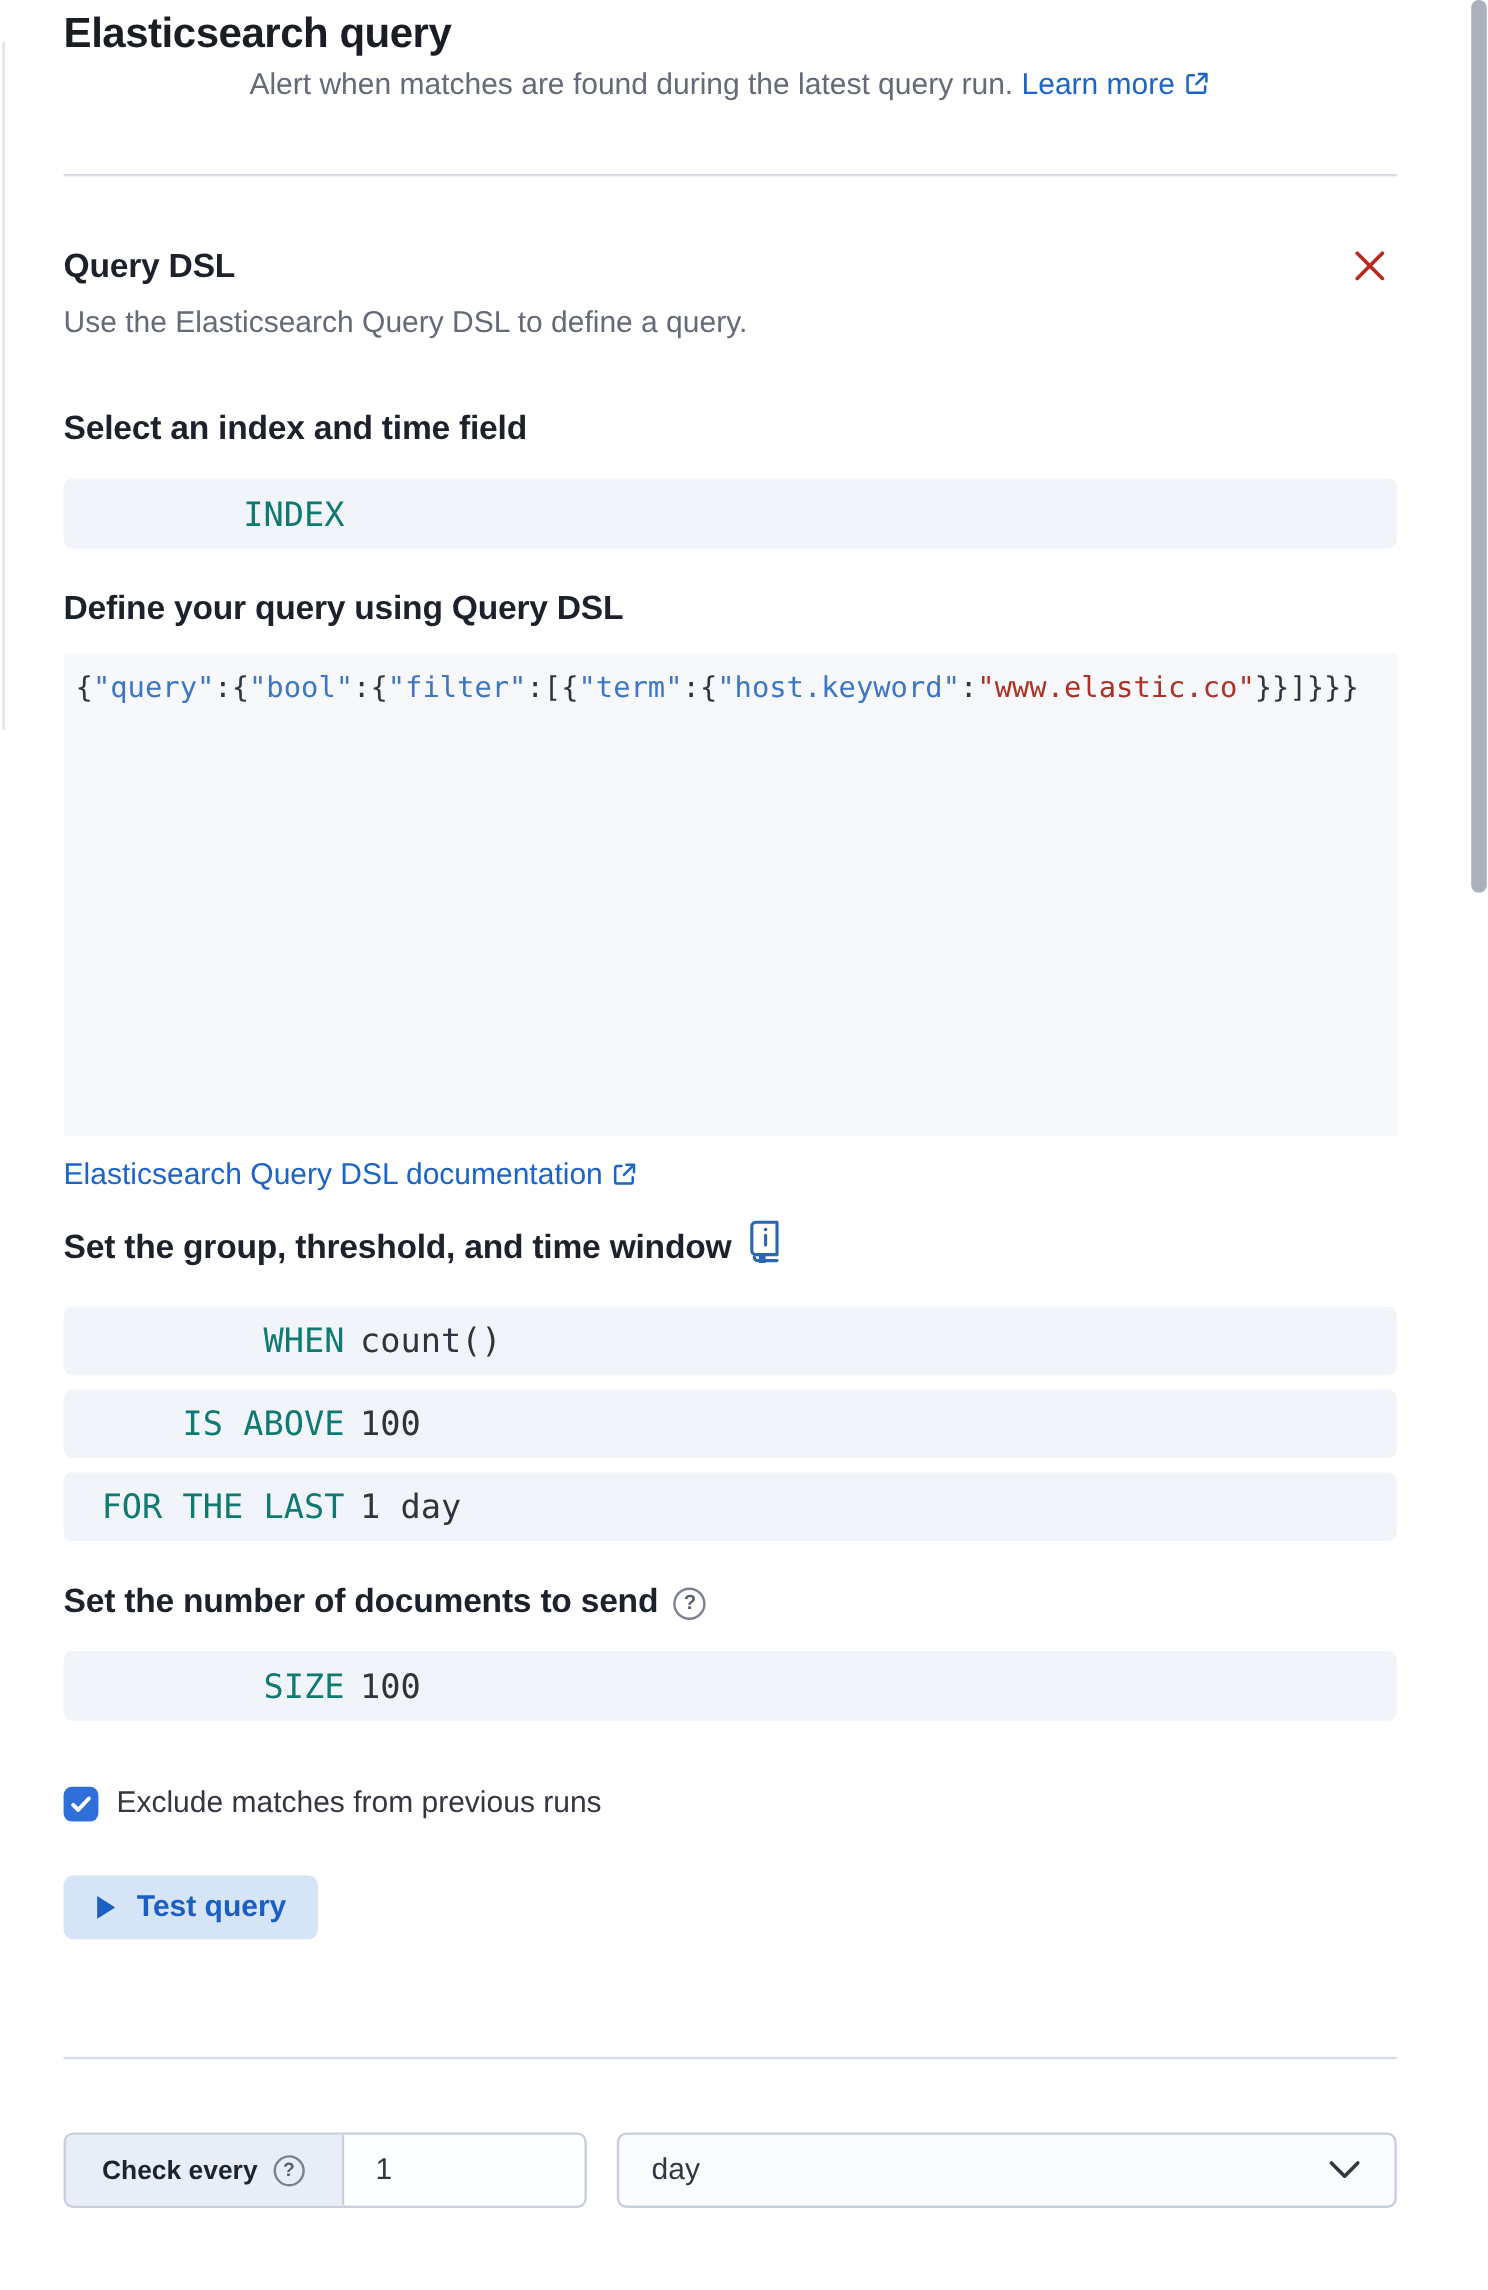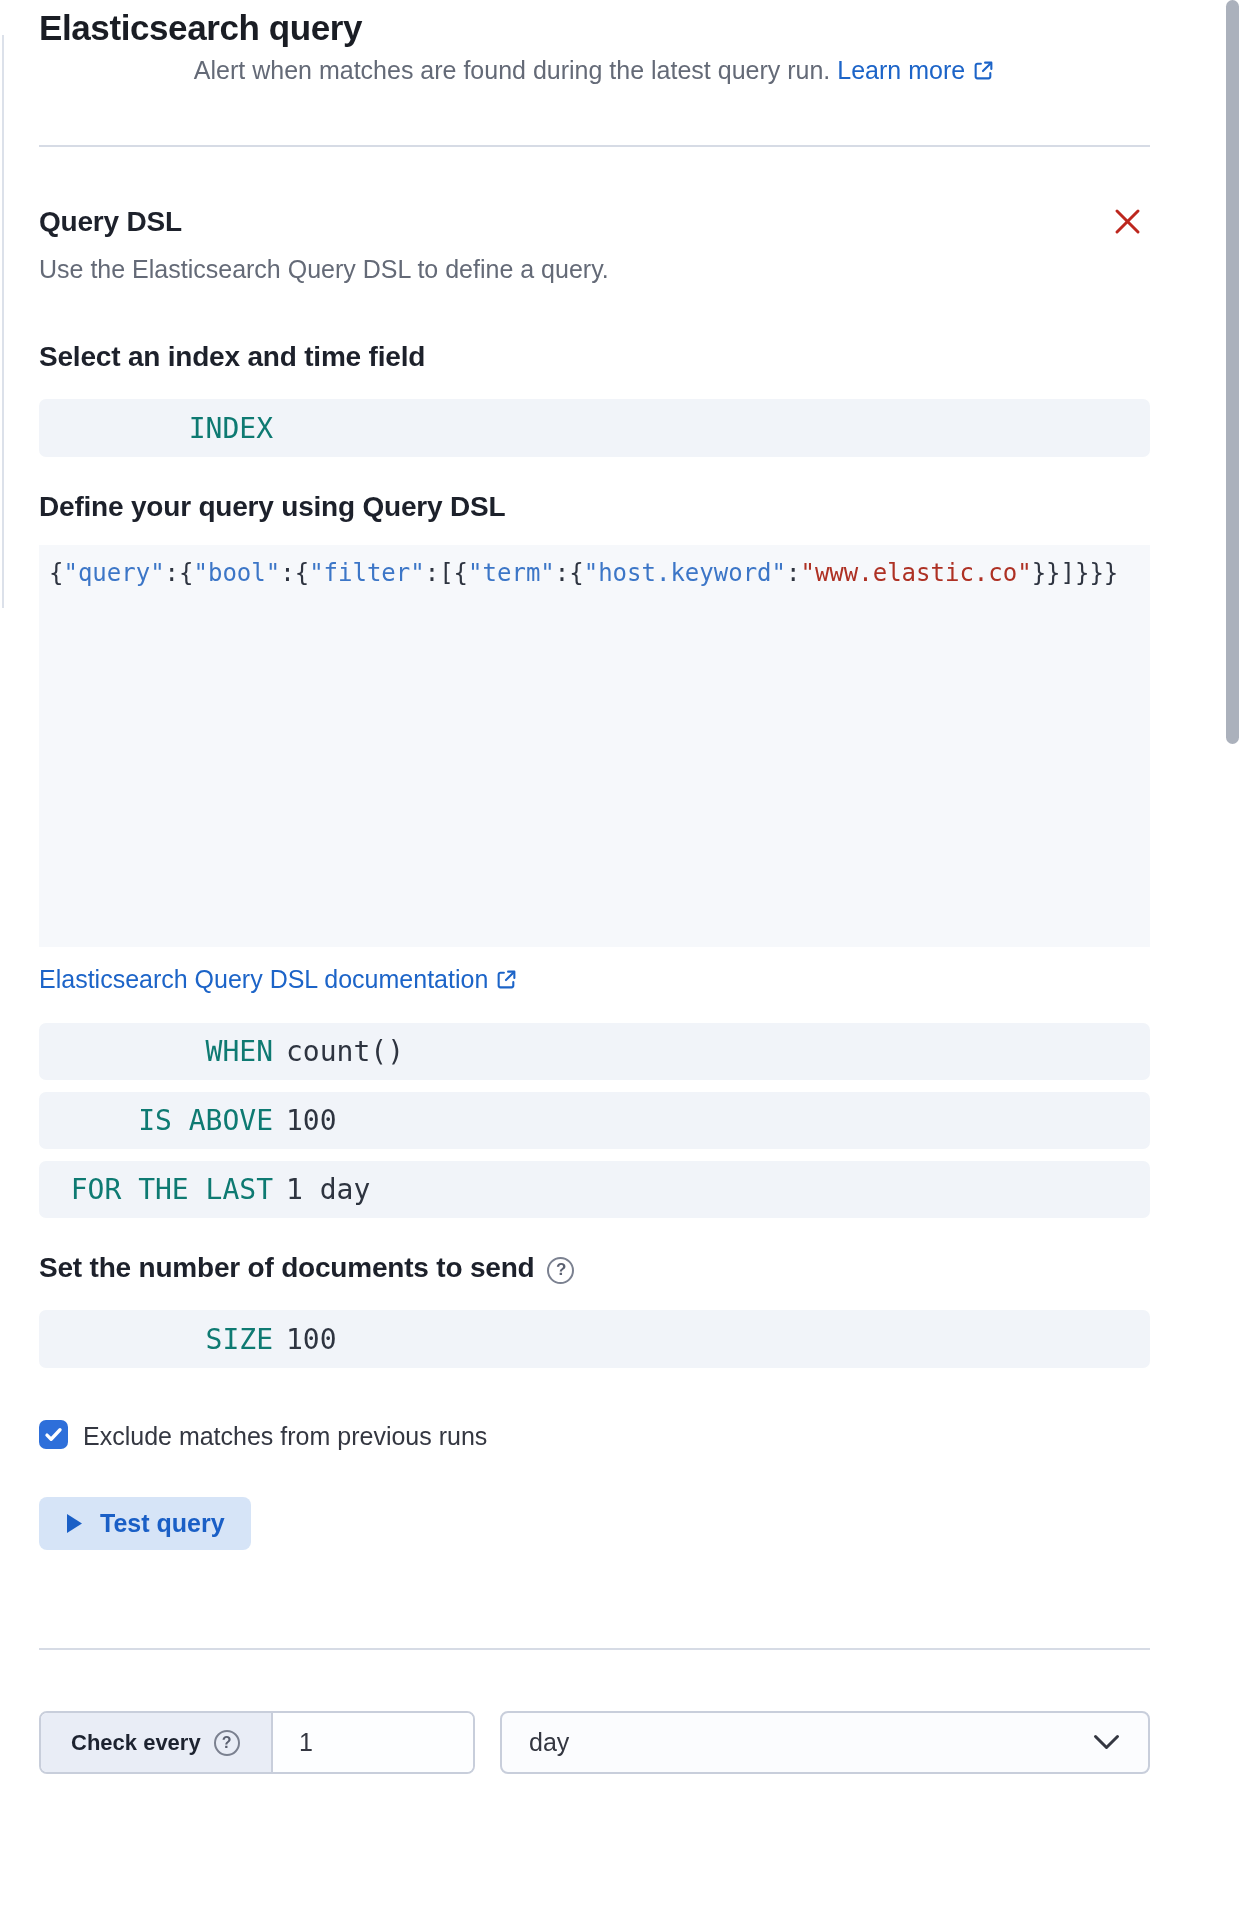--- a/index.html
+++ b/index.html
@@ -7,21 +7,21 @@
     font-family:"Liberation Sans","DejaVu Sans",sans-serif; color:#343741; }
   .page { position:relative; width:1240px; height:1908px; }
 
   
   .left-edge { position:absolute; left:2px; top:35px; width:2px; height:573px; background:#DCE1EA; }
 
   
   .scrollbar-track { position:absolute; right:0; top:0; width:16px; height:1908px; background:#ffffff; }
   .scrollbar-thumb { position:absolute; right:1px; top:0; width:13px; height:744px; background:#ABB1BC; border-radius:7px; }
 
-  .content { position:absolute; left:39px; top:0; width:1111px; }
+  .content { position:absolute; left:53px; top:0; width:1111px; }
 
   h1.page-title { margin-top:6px; font-size:35px; line-height:44px; font-weight:700;
     color:#1A1D24; letter-spacing:-0.4px; }
   .subtitle { margin-top:4px; font-size:25px; line-height:32px; color:#646A77;text-align:center; }
   .link { color:#1C64C8; font-weight:500; text-decoration:none; cursor:pointer; }
   .ext-icon { display:inline-block; vertical-align:-3px; margin-left:7px; }
 
   .divider { border:none; height:2px; background:#D6DBE5; }
   .divider-1 { margin-top:56px; }
   .divider-2 { margin-top:98px; }
@@ -50,21 +50,21 @@
   .tok-punct { color:#2E3440; }
   .tok-value { color:#AE3124; }
 
   .doc-link { margin-top:16px; font-size:25px; line-height:32px; }
 
   .inline-icon { display:inline-block; vertical-align:middle; margin-left:14px; position:relative; top:-2px; }
   .help-circle { display:inline-flex; align-items:center; justify-content:center; width:27px; height:27px;
     border:2px solid #7B8190; border-radius:50%; color:#5A6070; font-size:17px; font-weight:700;
     vertical-align:2px; margin-left:13px; cursor:pointer; background:#fff0; }
 
-  .checkbox-row { margin-top:52px; display:flex; align-items:flex-start; }
+  .checkbox-row { margin-top:52px; display:flex; align-items:flex-end; }
   .checkbox { width:29px; height:29px; border-radius:7px; background:#2E6FDA; display:flex;
     align-items:center; justify-content:center; cursor:pointer; flex:none; }
   .checkbox-label { margin-left:15px; font-size:25px; line-height:32px; color:#343741; }
 
   .test-btn { margin-top:45px; display:flex; align-items:center; width:212px; height:53px;
     background:#D6E4F7; border:none; border-radius:8px; cursor:pointer; padding-left:27px;
     font-family:inherit; }
   .test-btn .btn-label { margin-left:17px; font-size:25px; font-weight:600; color:#1A5FC6; }
 
   .schedule-row { margin-top:61px; display:flex; height:63px; }
@@ -118,20 +118,28 @@
     <div class="editor">
       <pre><span class="tok-punct">{</span><span class="tok-key">"query"</span><span class="tok-punct">:{</span><span class="tok-key">"bool"</span><span class="tok-punct">:{</span><span class="tok-key">"filter"</span><span class="tok-punct">:[{</span><span class="tok-key">"term"</span><span class="tok-punct">:{</span><span class="tok-key">"host.keyword"</span><span class="tok-punct">:</span><span class="tok-value">"www.elastic.co"</span><span class="tok-punct">}}]}}}</span></pre>
     </div>
 
     <p class="doc-link"><a class="link">Elasticsearch Query DSL documentation</a><span class="ext-icon"><svg width="23" height="23" viewBox="0 0 22 22" fill="none" stroke="#1C64C8" stroke-width="2" stroke-linecap="round" stroke-linejoin="round">
             <path d="M8.5 4.5H5.2c-1 0-1.7.8-1.7 1.7v10.6c0 1 .8 1.7 1.7 1.7h10.6c1 0 1.7-.8 1.7-1.7V13.5"></path>
             <path d="M12.5 3.5h6v6"></path>
             <path d="M18.2 3.8l-7.7 7.7"></path>
           </svg></span></p>
 
+    <h3 class="section-heading h-group"><span>Set the group, threshold, and time window</span><span class="inline-icon"><svg width="30" height="38" viewBox="0 0 30 38" fill="none" stroke="#2A66B4" stroke-width="2.6" stroke-linejoin="round">
+            <path d="M7 2.5h17.5v27H7"></path>
+            <path d="M7 2.5c-2 0-3.5 1.5-3.5 3.5v20c0 2 1.5 3.5 3.5 3.5"></path>
+            <path d="M5.5 31.5c0 1.7 1.4 3 3 3h16" stroke-linecap="round"></path>
+            <rect x="9.5" y="29.5" width="5.5" height="7" fill="#2A66B4" stroke="none"></rect>
+            <path d="M15 13.5v8" stroke-linecap="round"></path>
+            <circle cx="15" cy="8.6" r="1.5" fill="#2A66B4" stroke="none"></circle>
+          </svg></span></h3>
 
     <div class="expr-rows">
       <div class="expr-row compact">
         <span class="expr-label">WHEN</span>
         <span class="expr-value">count()</span>
       </div>
       <div class="expr-row compact">
         <span class="expr-label">IS ABOVE</span>
         <span class="expr-value">100</span>
       </div>

